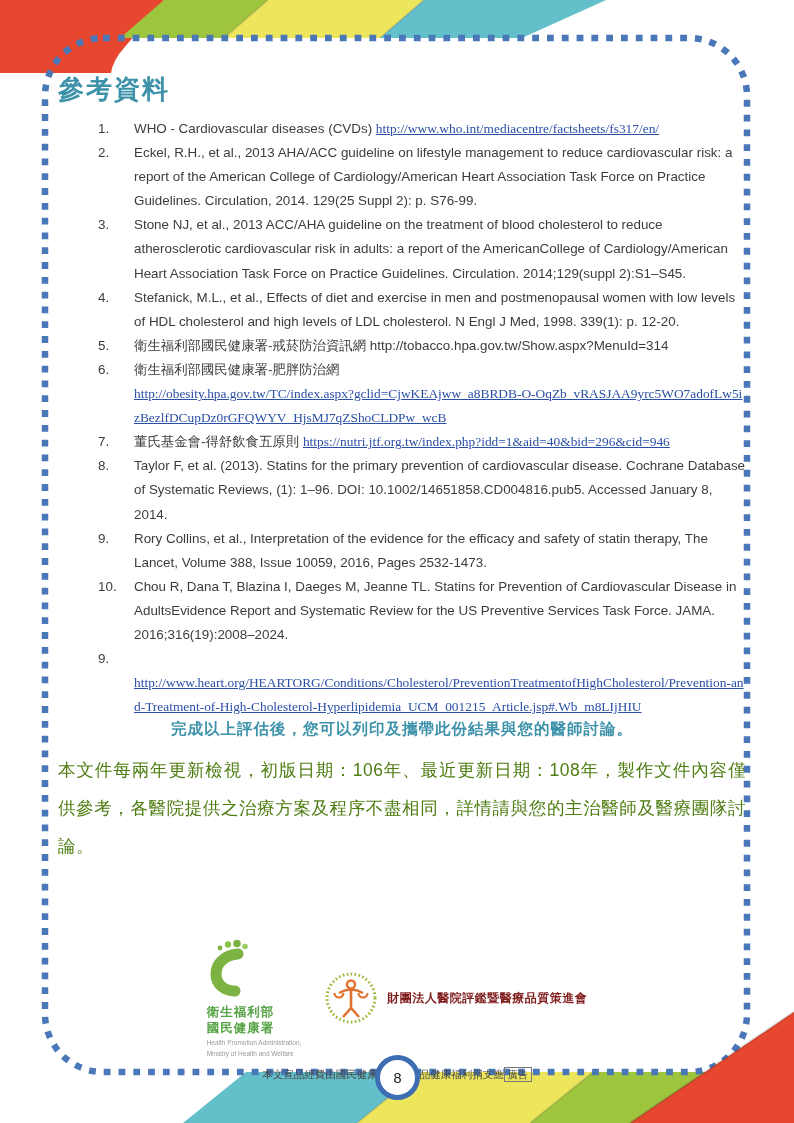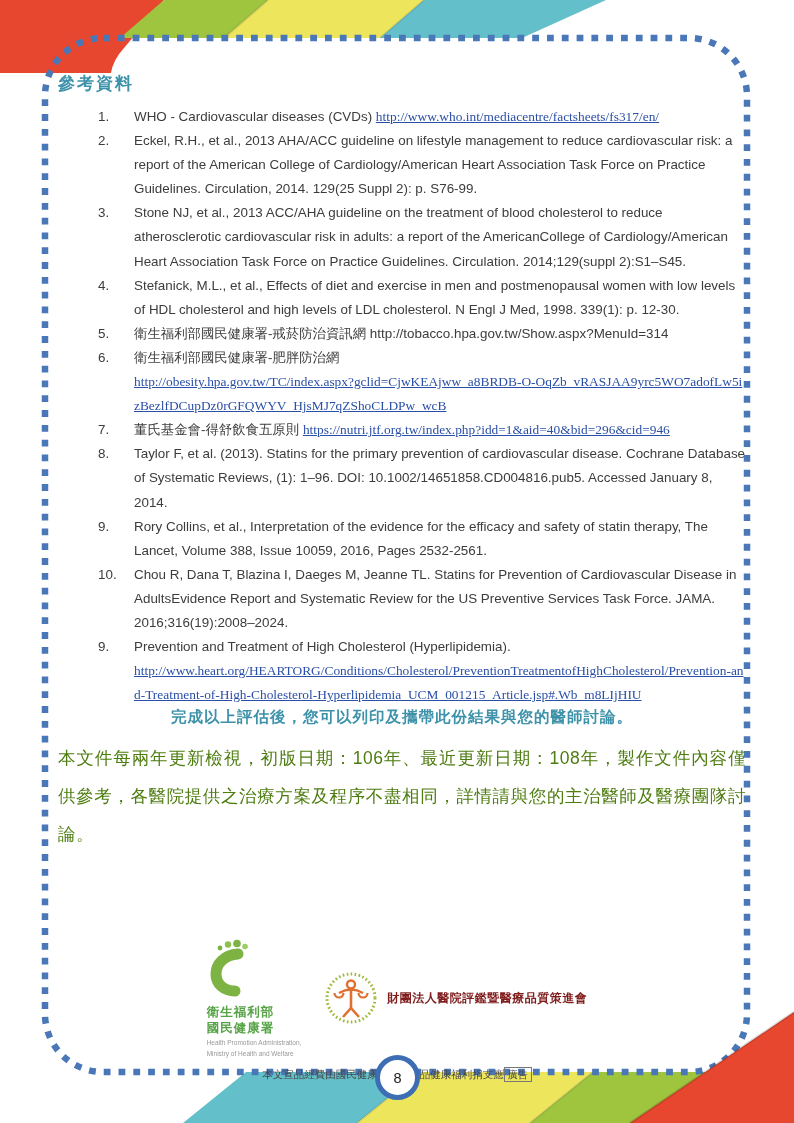--- a/index.html
+++ b/index.html
@@ -15,21 +15,21 @@
     font-family:"Liberation Sans","DejaVu Sans",sans-serif;
     color:var(--body-text);
   }
   .deco{position:absolute; left:0; display:block;}
   .deco-top{top:0; z-index:1;}
   .deco-bottom{top:1005px; z-index:1;}
   .deco-bottom-red{top:1005px; z-index:3;}
   .border-svg{position:absolute; top:0; left:0; z-index:2;}
 
   .content{position:absolute; left:58px; top:72px; width:688px; height:868px; overflow:hidden; z-index:4;}
-  .doc-title{font-size:17px; font-weight:bold; color:var(--accent-teal); letter-spacing:2px;}
+  .doc-title{font-size:26px; font-weight:bold; color:var(--accent-teal); letter-spacing:2px;}
 
   .refs{margin:10px 0 0 40px; font-size:13.4px; line-height:24.1px;}
   .ref{display:flex;}
   .ref-num{flex:none; width:36px;}
   .ref-body{flex:1; min-width:0;}
   .ref-body a{color:var(--link-blue); text-decoration:underline; word-break:break-all; cursor:pointer;font-family:Liberation Serif, serif;}
 
   .closing-note{text-align:center; color:var(--accent-teal);
     font-weight:bold; font-size:15.5px; letter-spacing:1px;}
 
@@ -95,49 +95,49 @@
         <div class="ref">
           <span class="ref-num">2.</span>
           <div class="ref-body"><span>Eckel, R.H., et al., 2013 AHA/ACC guideline on lifestyle management to reduce cardiovascular risk: a report of the American College of Cardiology/American Heart Association Task Force on Practice Guidelines. Circulation, 2014. 129(25 Suppl 2): p. S76-99.</span></div>
         </div>
         <div class="ref">
           <span class="ref-num">3.</span>
           <div class="ref-body"><span>Stone NJ, et al., 2013 ACC/AHA guideline on the treatment of blood cholesterol to reduce atherosclerotic cardiovascular risk in adults: a report of the AmericanCollege of Cardiology/American Heart Association Task Force on Practice Guidelines. Circulation. 2014;129(suppl 2):S1–S45.</span></div>
         </div>
         <div class="ref">
           <span class="ref-num">4.</span>
-          <div class="ref-body"><span>Stefanick, M.L., et al., Effects of diet and exercise in men and postmenopausal women with low levels of HDL cholesterol and high levels of LDL cholesterol. N Engl J Med, 1998. 339(1): p. 12-30.</span></div>
+          <div class="ref-body"><span>Stefanick, M.L., et al., Effects of diet and exercise in men and postmenopausal women with low levels of HDL cholesterol and high levels of LDL cholesterol. N Engl J Med, 1998. 339(1): p. 12-20.</span></div>
         </div>
         <div class="ref">
           <span class="ref-num">5.</span>
           <div class="ref-body"><span>衛生福利部國民健康署-戒菸防治資訊網  http://tobacco.hpa.gov.tw/Show.aspx?MenuId=314</span></div>
         </div>
         <div class="ref">
           <span class="ref-num">6.</span>
           <div class="ref-body"><span>衛生福利部國民健康署-肥胖防治網</span><br><a>http://obesity.hpa.gov.tw/TC/index.aspx?gclid=CjwKEAjww_a8BRDB-O-OqZb_vRASJAA9yrc5WO7adofLw5izBezlfDCupDz0rGFQWYV_HjsMJ7qZShoCLDPw_wcB</a></div>
         </div>
         <div class="ref">
           <span class="ref-num">7.</span>
           <div class="ref-body"><span>董氏基金會-得舒飲食五原則 </span><a>https://nutri.jtf.org.tw/index.php?idd=1&amp;aid=40&amp;bid=296&amp;cid=946</a></div>
         </div>
         <div class="ref">
           <span class="ref-num">8.</span>
           <div class="ref-body"><span>Taylor F, et al. (2013). Statins for the primary prevention of cardiovascular disease. Cochrane Database of Systematic Reviews, (1): 1–96. DOI: 10.1002/14651858.CD004816.pub5. Accessed January 8, 2014.</span></div>
         </div>
         <div class="ref">
           <span class="ref-num">9.</span>
-          <div class="ref-body"><span>Rory Collins, et al., Interpretation of the evidence for the efficacy and safety of statin therapy, The Lancet, Volume 388, Issue 10059, 2016, Pages 2532-2561.</span></div>
+          <div class="ref-body"><span>Rory Collins, et al., Interpretation of the evidence for the efficacy and safety of statin therapy, The Lancet, Volume 388, Issue 10059, 2016, Pages 2532-1473.</span></div>
         </div>
         <div class="ref">
           <span class="ref-num">10.</span>
           <div class="ref-body"><span>Chou R, Dana T, Blazina I, Daeges M, Jeanne TL. Statins for Prevention of Cardiovascular Disease in AdultsEvidence Report and Systematic Review for the US Preventive Services Task Force. JAMA. 2016;316(19):2008–2024.</span></div>
         </div>
         <div class="ref">
           <span class="ref-num">9.</span>
-          <div class="ref-body"><span>Prevention and Treatment of High Cholesterol (Hyperlipidemia).</span><br><a>http://www.heart.org/HEARTORG/Conditions/Cholesterol/PreventionTreatmentofHighCholesterol/Prevention-and-Treatment-of-High-Cholesterol-Hyperlipidemia_UCM_001215_Article.jsp#.Wb_m8LIjHIU</a></div>
+          <div class="ref-body"><br><a>http://www.heart.org/HEARTORG/Conditions/Cholesterol/PreventionTreatmentofHighCholesterol/Prevention-and-Treatment-of-High-Cholesterol-Hyperlipidemia_UCM_001215_Article.jsp#.Wb_m8LIjHIU</a></div>
         </div>
       </div>
 
     <div class="closing-note">完成以上評估後，您可以列印及攜帶此份結果與您的醫師討論。</div>
 
     <div class="disclaimer">本文件每兩年更新檢視，初版日期：106年、最近更新日期：108年，製作文件內容僅供參考，各醫院提供之治療方案及程序不盡相同，詳情請與您的主治醫師及醫療團隊討論。</div>
   </div>
 
   <div class="footer">
     <div class="logos">

